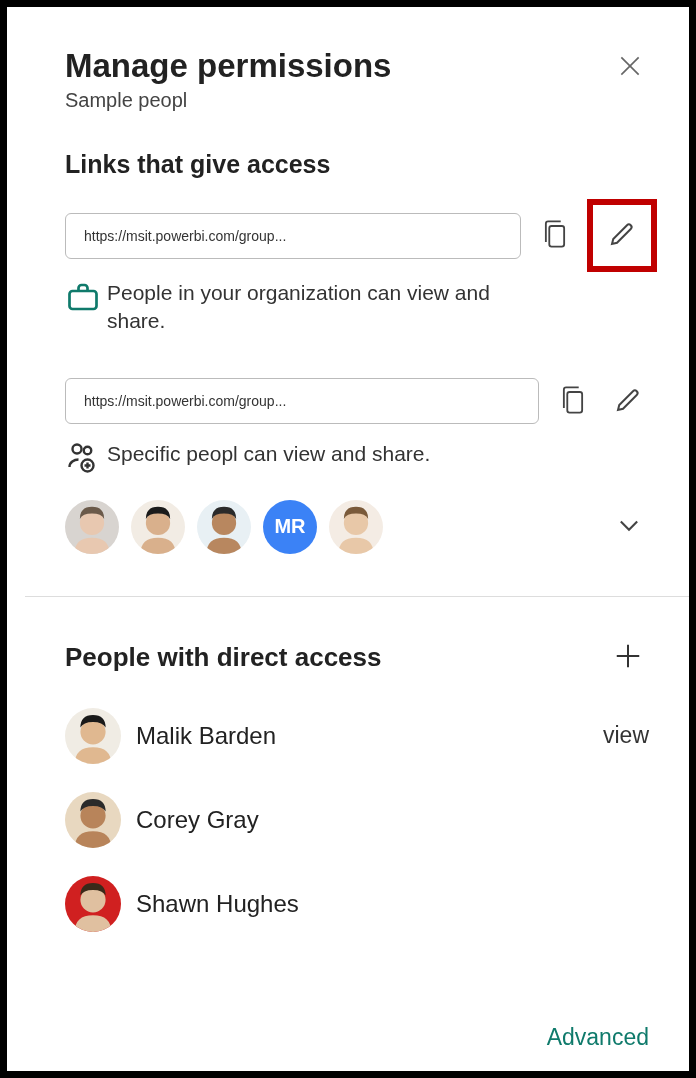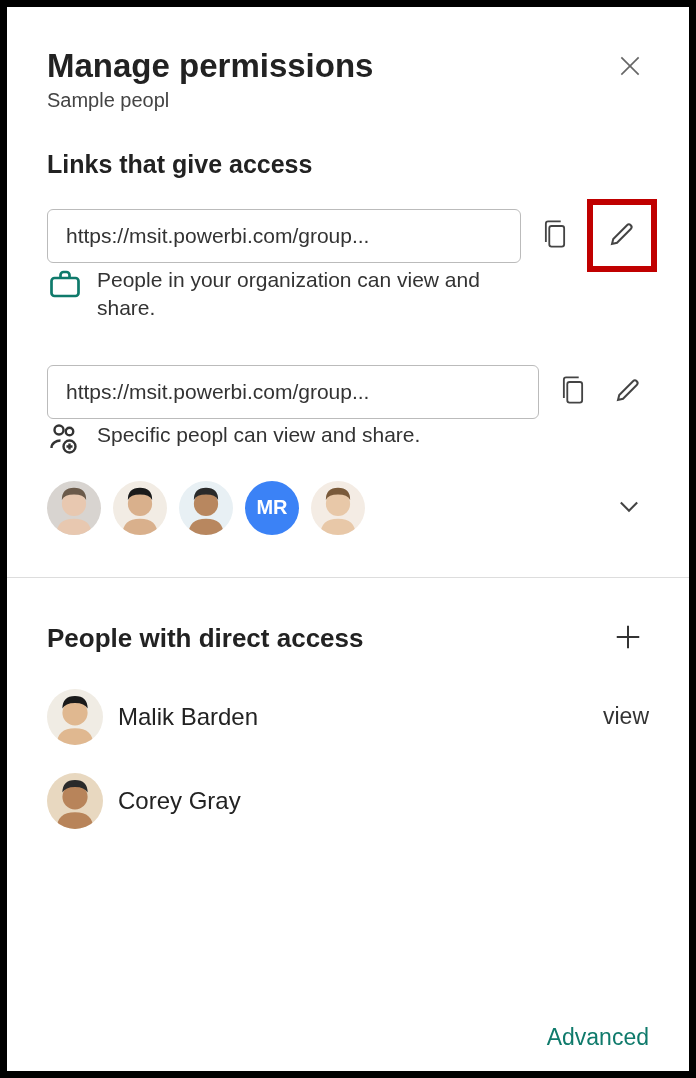--- a/index.html
+++ b/index.html
@@ -5,21 +5,21 @@
   * { box-sizing: border-box; margin: 0; padding: 0; }
   body {
     font-family: "Segoe UI", -apple-system, BlinkMacSystemFont, sans-serif;
     background: #fff;
     width: 696px;
     height: 1078px;
     position: relative;
     border: 7px solid #000;
   }
   .panel {
-    padding: 40px 40px 20px 40px;
+    padding: 40px 40px 20px 58px;
     width: 100%;
     height: 100%;
     display: flex;
     flex-direction: column;
     border-radius: 31px;
   }
   .header {
     display: flex;
     justify-content: space-between;
     align-items: flex-start;
@@ -51,21 +51,21 @@
     display: flex;
     align-items: center;
     gap: 14px;
     margin-top: 28px;
   }
   .link-box {
     flex: 1;
     border: 1px solid #bbb;
     border-radius: 6px;
     padding: 14px 18px;
-    font-size: 21px;
+    font-size: 14px;
     color: #333;
     white-space: nowrap;
     overflow: hidden;
     text-overflow: ellipsis;
     background: #fff;
   }
   .icon-btn {
     background: none;
     border: none;
     cursor: pointer;
@@ -76,22 +76,22 @@
   }
   .highlight-red {
     border: 6px solid #c00000;
     padding: 8px;
     margin: -8px -8px -8px -2px;
   }
 
   .link-desc {
     display: flex;
     align-items: flex-start;
-    gap: 14px;
-    margin-top: 2px;
+    gap: 6px;
+    margin-top: 15px;
   }
   .link-desc svg { flex-shrink: 0; }
   .link-desc-text {
     font-size: 21px;
     color: #333;
     line-height: 1.35;
     max-width: 440px;
   }
 
   .avatar-row {
@@ -328,19 +328,29 @@
       <div class="person-row">
     <div class="person-avatar"><svg viewBox="0 0 40 40">
     <rect width="40" height="40" fill="#e8d8c0"></rect>
     <circle cx="20" cy="17" r="9" fill="#b8845a"></circle>
     <path d="M11 14 q0-9 9-9 q9 0 9 9 q-2-4-9-4 q-7 0-9 4" fill="#2a2a2a"></path>
     <path d="M7 40 q0-12 13-12 q13 0 13 12 z" fill="#b8845a"></path>
   </svg></div>
     <div class="person-name">Corey Gray</div>
 
   </div>
+      <div class="person-row">
+    <div class="person-avatar"><svg viewBox="0 0 40 40">
+    <rect width="40" height="40" fill="#d02020"></rect>
+    <circle cx="20" cy="17" r="9" fill="#e0c0a0"></circle>
+    <path d="M11 14 q0-9 9-9 q9 0 9 9 q-2-4-9-4 q-7 0-9 4" fill="#3a2a1a"></path>
+    <path d="M7 40 q0-12 13-12 q13 0 13 12 z" fill="#e0c0a0"></path>
+  </svg></div>
+    <div class="person-name">Shawn Hughes</div>
+
+  </div>
     </div>
 
   <div class="footer">
     <a class="advanced-link">Advanced</a>
   </div>
 
 </div>
 
 </body></html>

